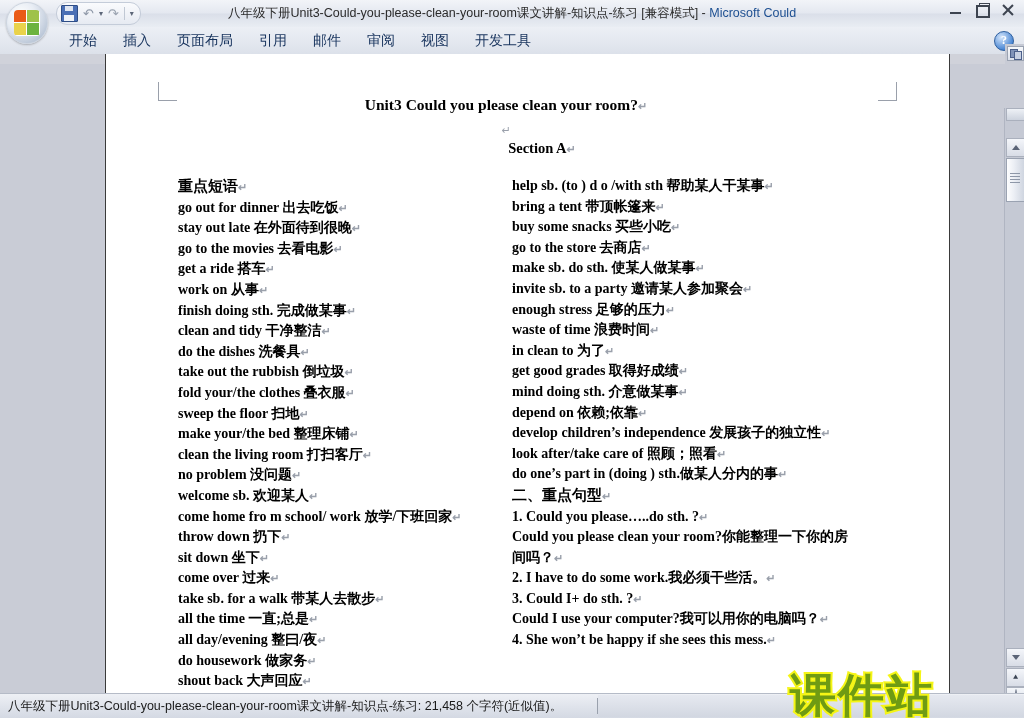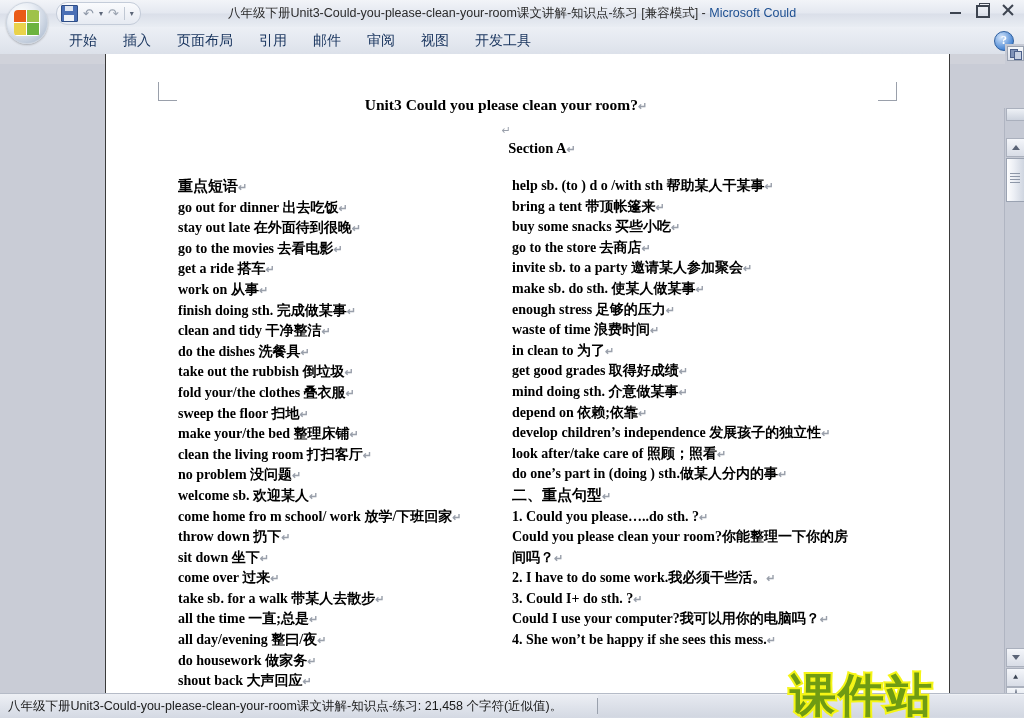--- a/index.html
+++ b/index.html
@@ -339,22 +339,22 @@
             <div class="line"><span>all the time  一直;总是</span><span class="pilcrow">↵</span></div>
             <div class="line"><span>all day/evening  整曰/夜</span><span class="pilcrow">↵</span></div>
             <div class="line"><span>do housework  做家务</span><span class="pilcrow">↵</span></div>
             <div class="line"><span>shout back  大声回应</span><span class="pilcrow">↵</span></div>
           </div>
         <div class="col right" id="colRight">
             <div class="line"><span>help sb. (to ) d o /with sth  帮助某人干某事</span><span class="pilcrow">↵</span></div>
             <div class="line"><span>bring a tent 带顶帐篷来</span><span class="pilcrow">↵</span></div>
             <div class="line"><span>buy some snacks 买些小吃</span><span class="pilcrow">↵</span></div>
             <div class="line"><span>go to the store 去商店</span><span class="pilcrow">↵</span></div>
+            <div class="line"><span>make sb. do sth.  使某人做某事</span><span class="pilcrow">↵</span></div>
             <div class="line"><span>invite sb. to a party 邀请某人参加聚会</span><span class="pilcrow">↵</span></div>
-            <div class="line"><span>make sb. do sth.  使某人做某事</span><span class="pilcrow">↵</span></div>
             <div class="line"><span>enough stress 足够的压力</span><span class="pilcrow">↵</span></div>
             <div class="line"><span>waste of time 浪费时间</span><span class="pilcrow">↵</span></div>
             <div class="line"><span>in clean to 为了</span><span class="pilcrow">↵</span></div>
             <div class="line"><span>get good grades 取得好成绩</span><span class="pilcrow">↵</span></div>
             <div class="line"><span>mind doing sth.  介意做某事</span><span class="pilcrow">↵</span></div>
             <div class="line"><span>depend on 依赖;依靠</span><span class="pilcrow">↵</span></div>
             <div class="line wrap"><span>develop  children’s  independence 发展孩子的独立性</span><span class="pilcrow">↵</span></div>
             <div class="line"><span>look after/take care of 照顾；照看</span><span class="pilcrow">↵</span></div>
             <div class="line"><span>do one’s part in (doing ) sth.做某人分内的事</span><span class="pilcrow">↵</span></div>
             <div class="line"><span class="heading-cn">二、重点句型</span><span class="pilcrow">↵</span></div>

